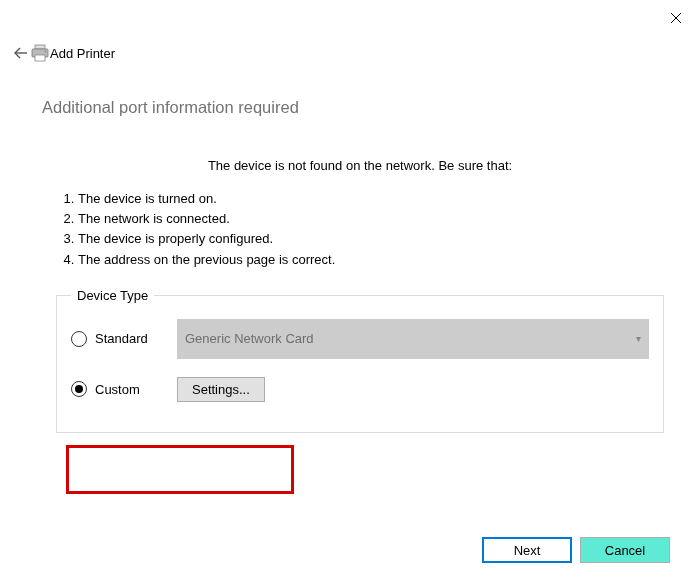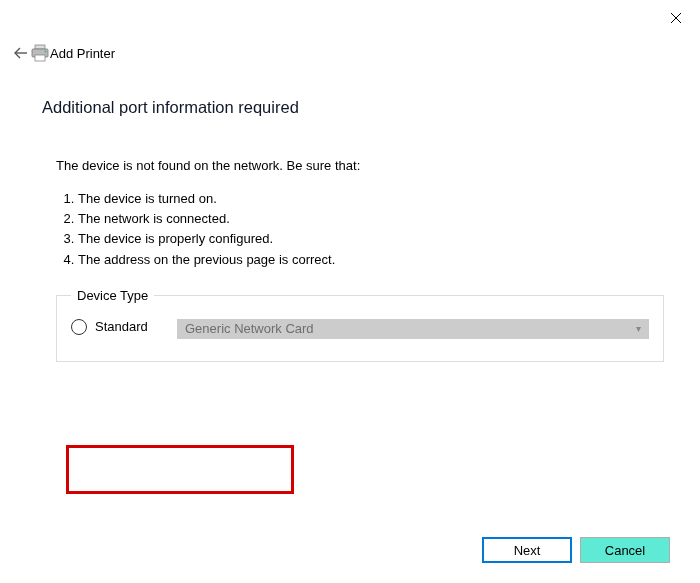--- a/index.html
+++ b/index.html
@@ -48,51 +48,52 @@
     .header-title {
       font-size: 13px;
     }
     .content {
       position: absolute;
       top: 98px;
       left: 42px;
       right: 36px;
     }
     .page-title {
-      color: #0f172a;
+      color: #737373;
       font-size: 16.5px;
       margin: 0 0 40px 0;
       font-weight: normal;
     }
     .body-text {
       margin: 0 0 14px 14px;
       line-height: 1.4;
+      text-align: center;
     }
     ol {
       margin: 0 0 18px 14px;
       padding-left: 22px;
       line-height: 1.55;
     }
     .paragraph2 {
       margin: 0 0 24px 14px;
       line-height: 1.45;
     }
     fieldset {
       margin: 0 0 0 14px;
       border: 1px solid #dcdcdc;
-      padding: 16px 14px 12px 14px;
+      padding: 16px 14px 20px 14px;
       position: relative;
     }
     legend {
       padding: 0 6px;
       font-size: 13px;
     }
     .radio-row {
       display: flex;
-      align-items: flex-start;
+      align-items: center;
       margin-bottom: 10px;
     }
     .radio-circle {
       width: 16px;
       height: 16px;
       border: 1px solid #333;
       border-radius: 50%;
       margin-right: 8px;
       display: inline-block;
       position: relative;
@@ -109,21 +110,21 @@
       top: 3px;
       left: 3px;
     }
     .radio-label {
       margin-right: 14px;
       width: 68px;
       cursor: pointer;
     }
     .dropdown {
       flex: 1;
-      height: 20px;
+      height: 40px;
       background: #cccccc;
       color: #6e6e6e;
       padding: 3px 8px;
       font-size: 13px;
       display: flex;
       align-items: center;
       justify-content: space-between;
     }
     .dropdown .chev {
       color: #888;
@@ -218,20 +219,25 @@
 
     <div class="radio-row">
       <span class="radio-circle"></span>
       <span class="radio-label">Standard</span>
       <div class="dropdown">
         <span>Generic Network Card</span>
         <span class="chev">▾</span>
       </div>
     </div>
 
+    <div class="radio-row row-custom">
+      <span class="radio-circle selected"></span>
+      <span class="radio-label">Custom</span>
+      <button class="settings-btn">Settings...</button>
+    </div>
   </fieldset>
 </div>
 
 <div class="custom-highlight"></div>
 
 <div class="footer">
   <button class="btn-next">Next</button>
   <button class="btn-cancel">Cancel</button>
 </div>
 

